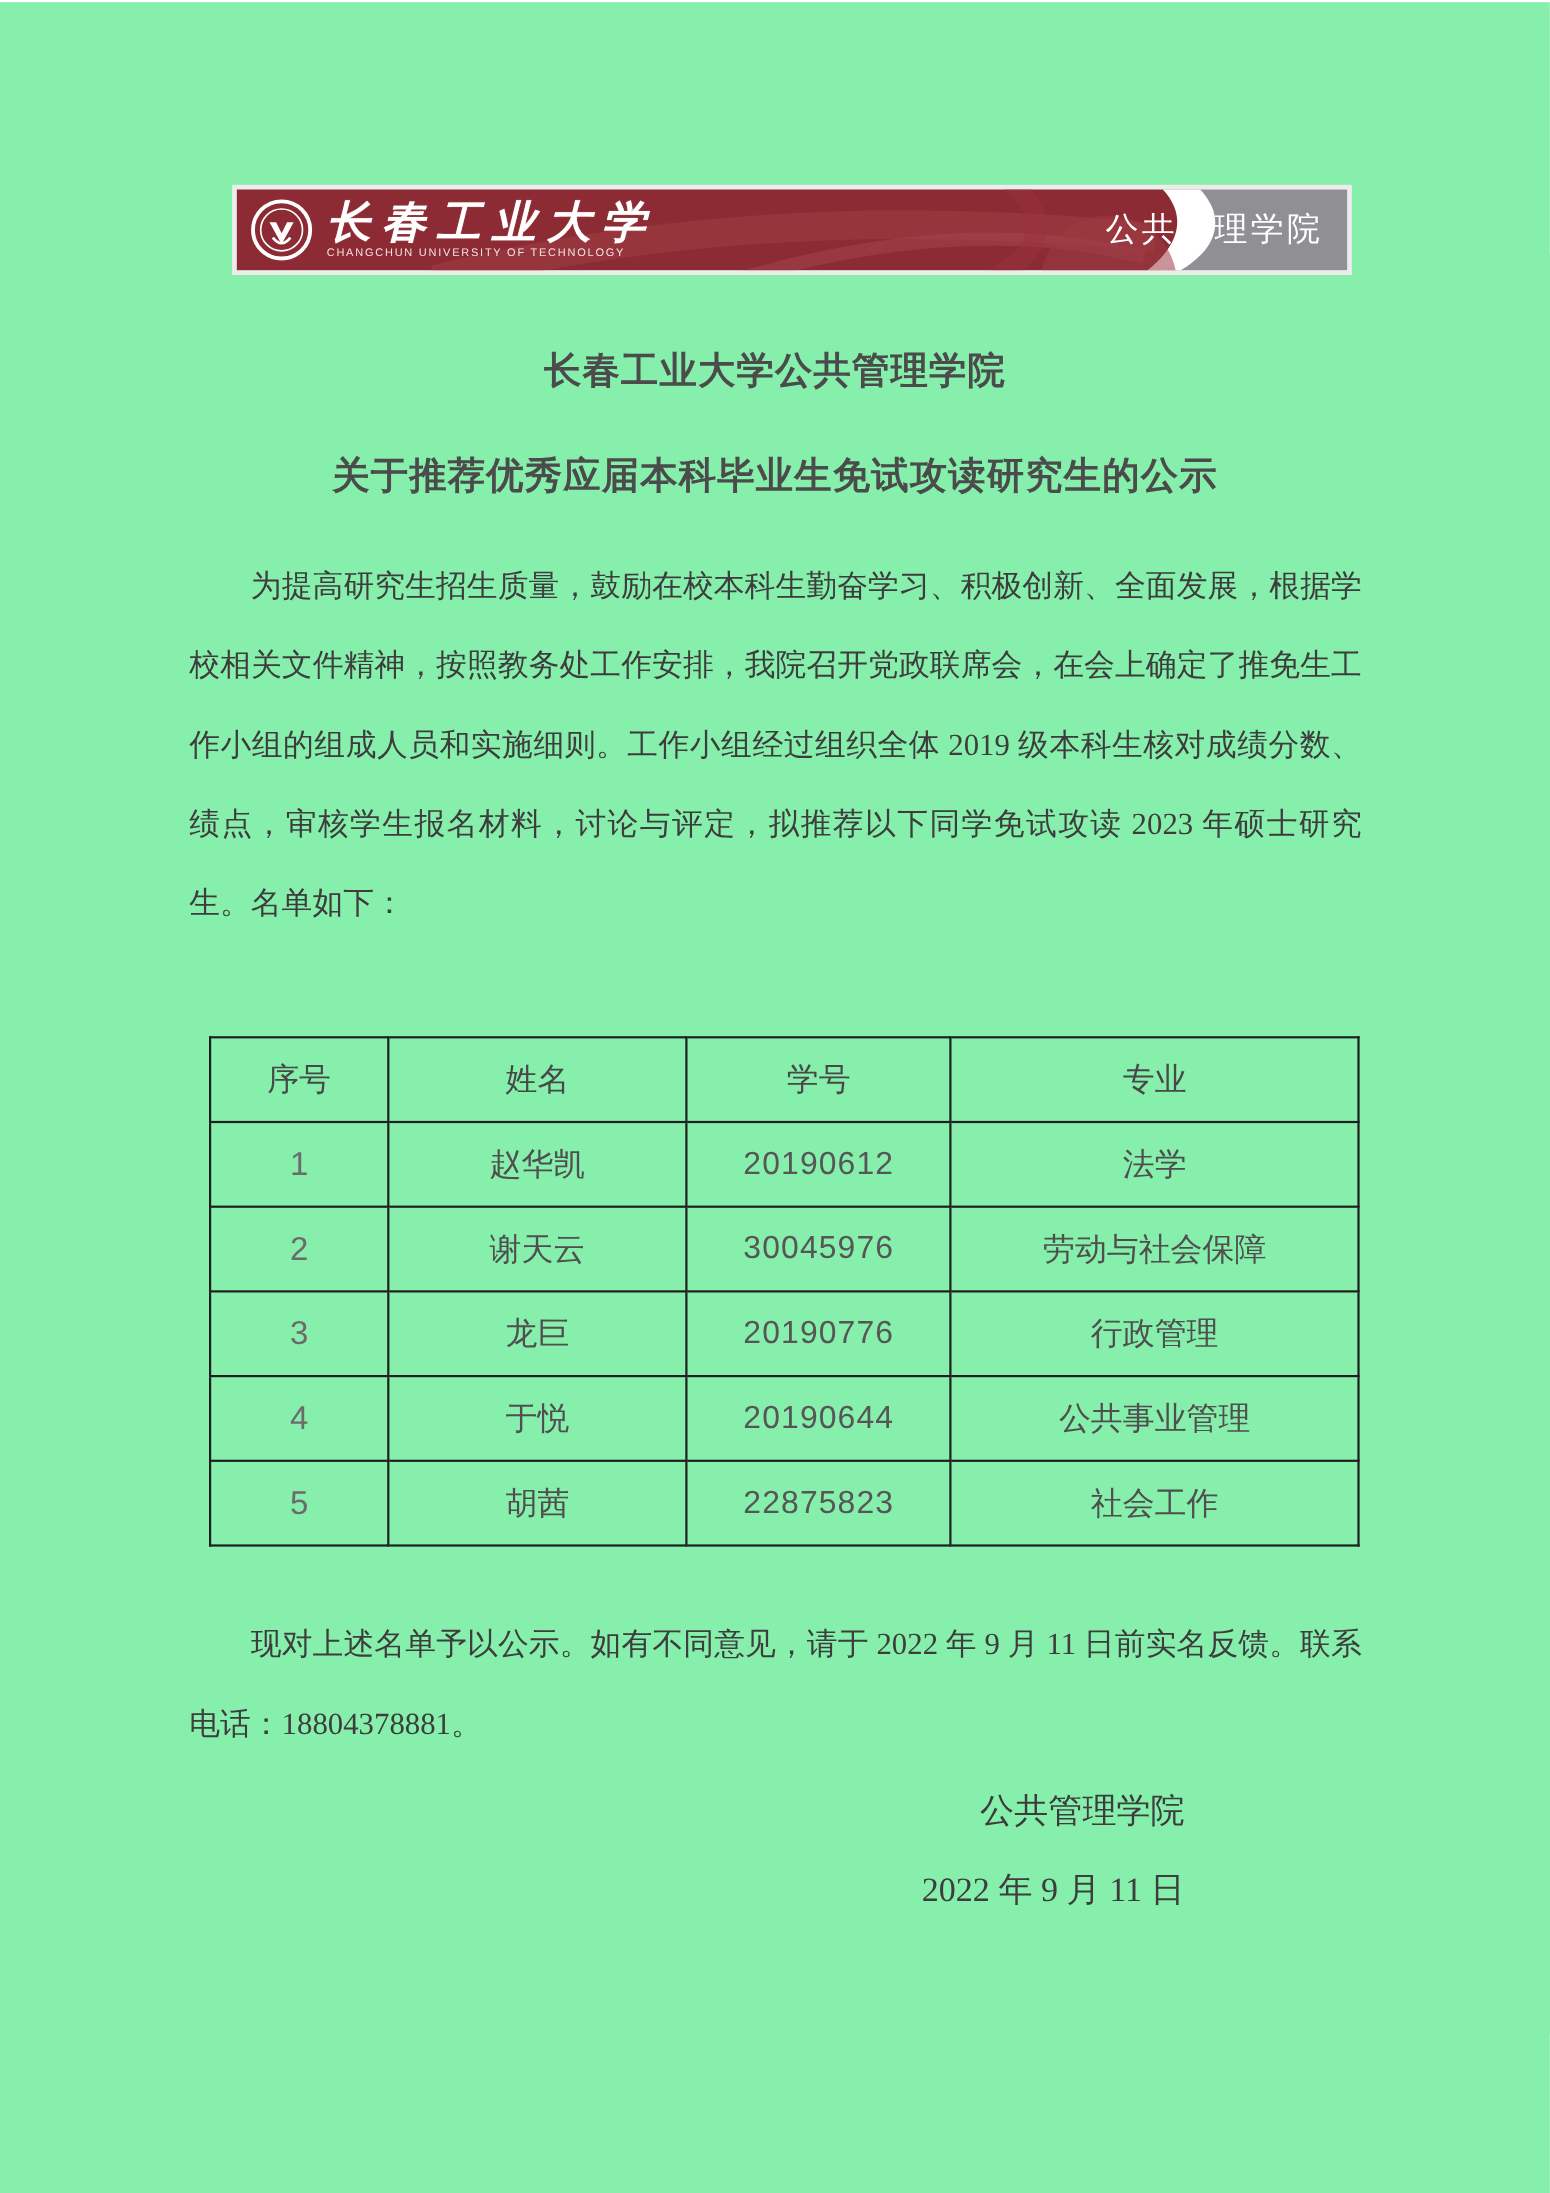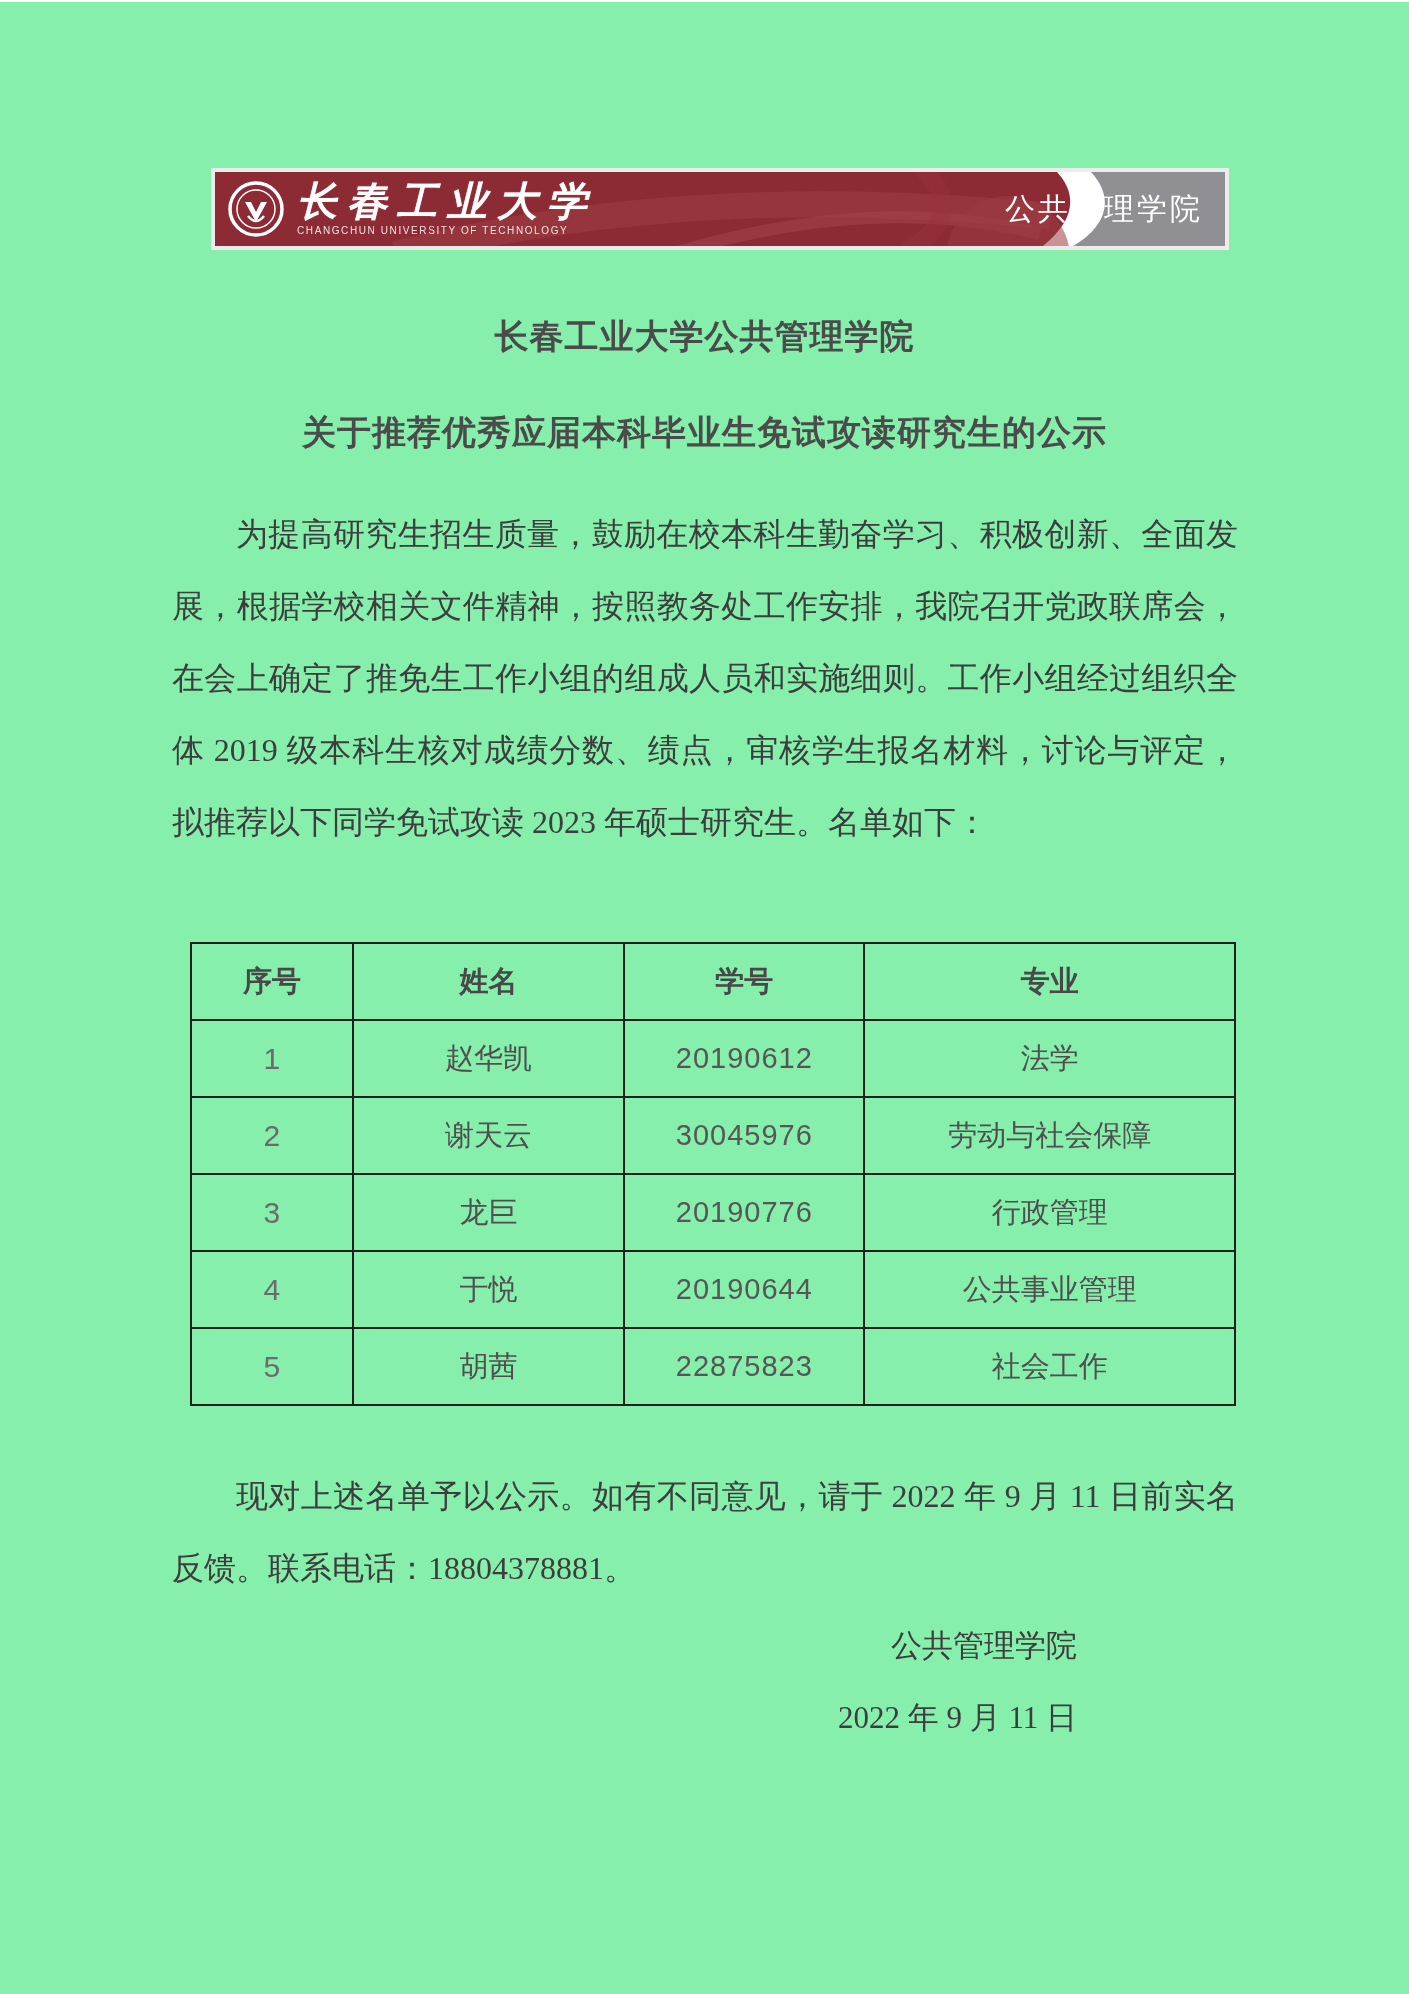--- a/index.html
+++ b/index.html
@@ -85,21 +85,21 @@
     letter-spacing: 1px;
   }
   .doc-title.t1 { top: 312px; }
   .doc-title.t2 { top: 408px; }
 
   
   .body-para {
     position: absolute;
     left: 172px;
     width: 1066px;
-    font-size: 32px;
+    font-size: 28px;
     line-height: 72px;
     text-align: justify;
     text-indent: 2em;
     color: #3d3d3d;
   }
   .para-main { top: 496px; }
   .para-close { top: 1458px; }
 
   
   .rec-table {
@@ -113,21 +113,21 @@
   .rec-table th, .rec-table td {
     border: 2px solid #1f1f1f;
     height: 77px;
     text-align: center;
     vertical-align: middle;
     font-size: 29px;
     color: #4f4f4f;
     overflow: hidden;
   }
   .rec-table th {
-    font-weight: bold;
+    font-weight: normal;
     font-family: "Liberation Serif", serif;
     color: #484848;
     text-align: center;
   }
   .rec-table col.c0 { width: 15.5%; }
   .rec-table col.c1 { width: 26%; }
   .rec-table col.c2 { width: 23%; }
   .rec-table col.c3 { width: 35.5%; }
   .rec-table td.num-cell {
     font-family: "Liberation Sans", sans-serif;

